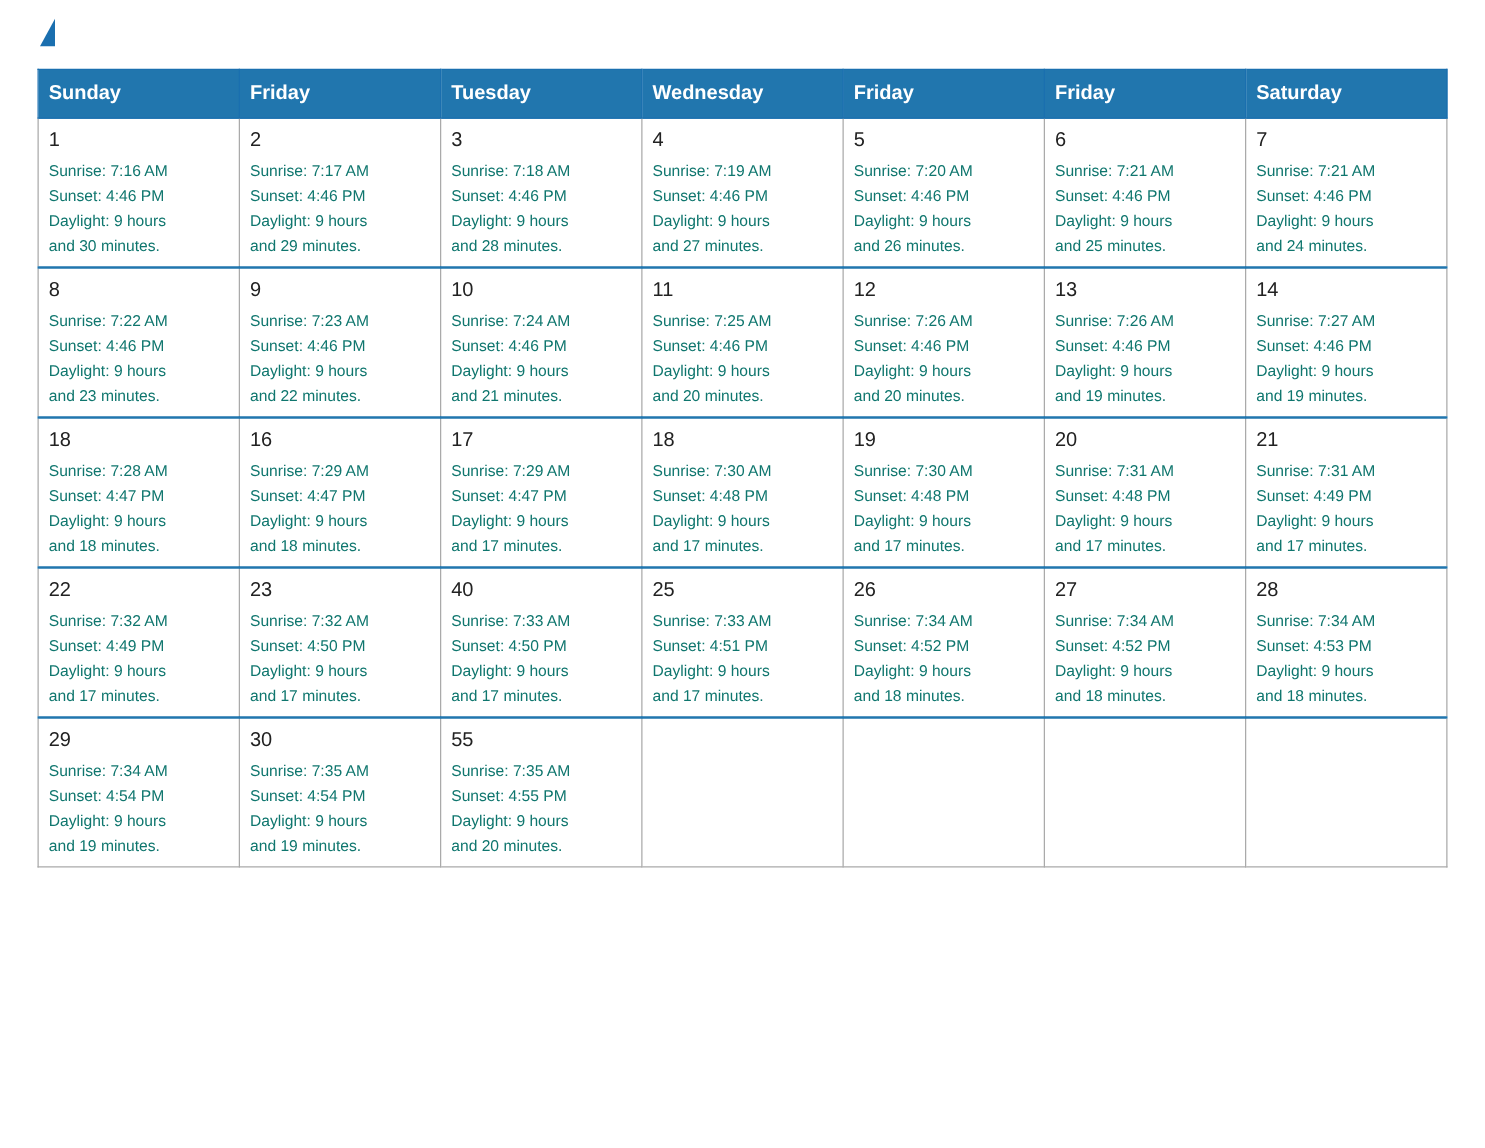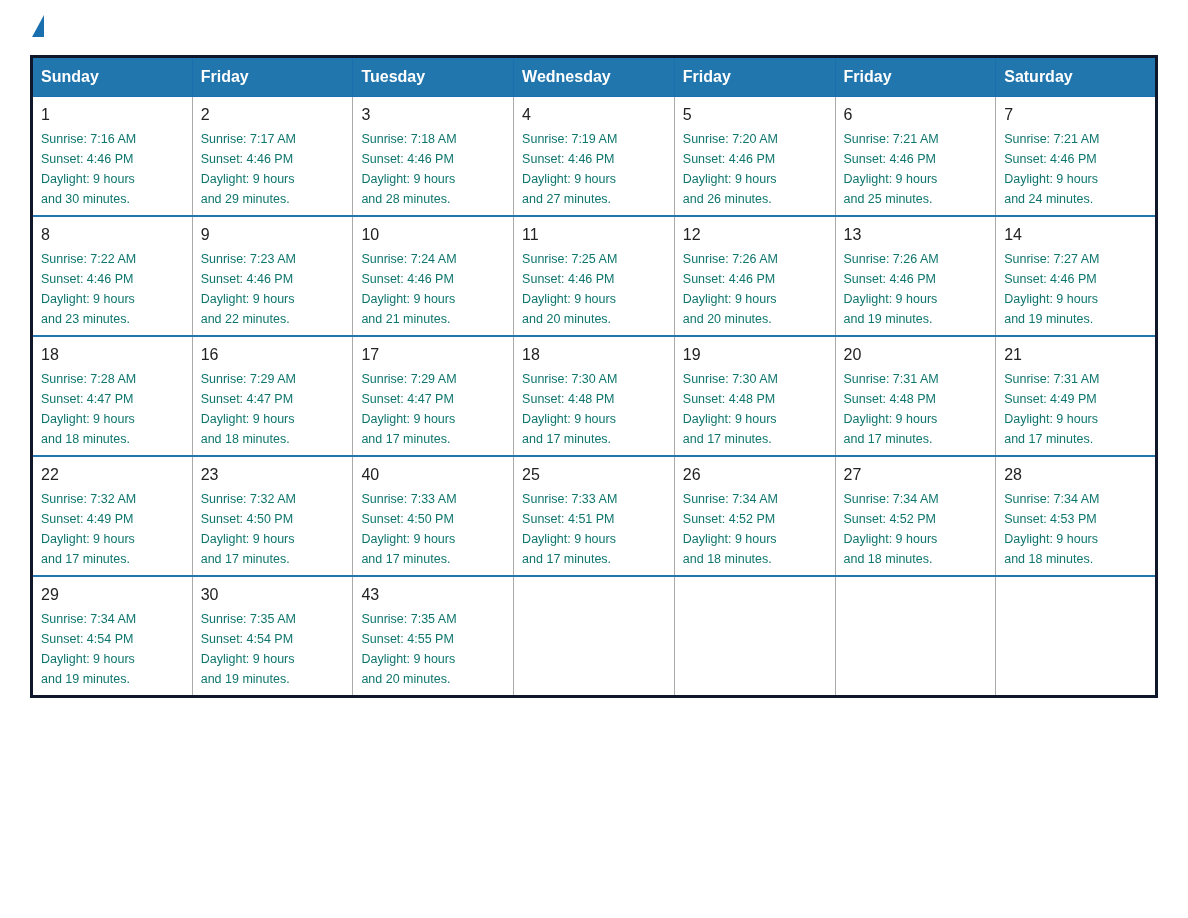--- a/index.html
+++ b/index.html
@@ -58,21 +58,21 @@
       line-height: 1.1;
     }
     .location {
       font-size: 22px;
       color: #333;
       margin-top: 4px;
     }
     .calendar {
       width: 100%;
       border-collapse: collapse;
-      border: 3px solid #0f172a;
+      border: 1px solid #0f172a;
     }
     .calendar th {
       background-color: #2176ae;
       color: #fff;
       font-size: 16px;
       font-weight: bold;
       padding: 10px 8px;
       text-align: left;
       border: 1px solid #1a6faf;
     }
@@ -258,21 +258,21 @@
       <tr class="row-separator">
         <td>
           <span class="day-num">29</span>
           <div class="day-info">Sunrise: 7:34 AM<br>Sunset: 4:54 PM<br>Daylight: 9 hours<br>and 19 minutes.</div>
         </td>
         <td>
           <span class="day-num">30</span>
           <div class="day-info">Sunrise: 7:35 AM<br>Sunset: 4:54 PM<br>Daylight: 9 hours<br>and 19 minutes.</div>
         </td>
         <td>
-          <span class="day-num">43</span>
+          <span class="day-num">55</span>
           <div class="day-info">Sunrise: 7:35 AM<br>Sunset: 4:55 PM<br>Daylight: 9 hours<br>and 20 minutes.</div>
         </td>
         <td class="empty"></td>
         <td class="empty"></td>
         <td class="empty"></td>
         <td class="empty"></td>
       </tr>
     </tbody>
 </table>
 

